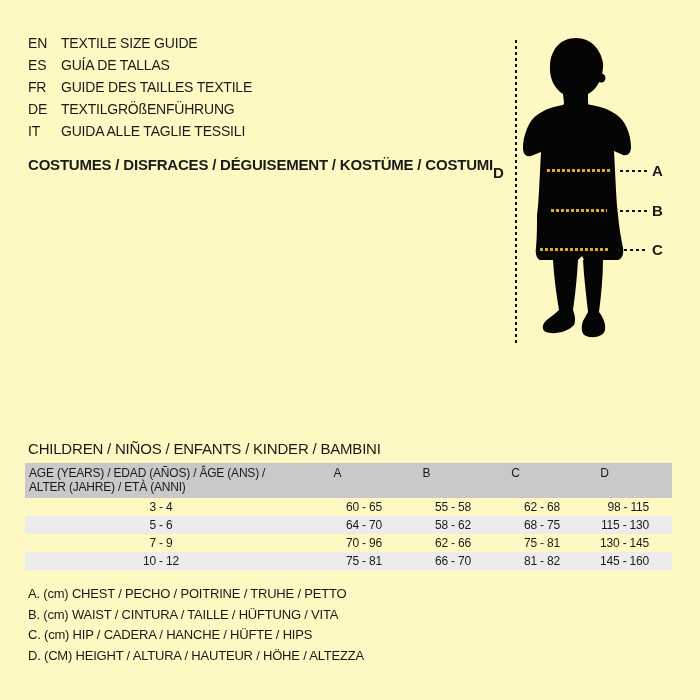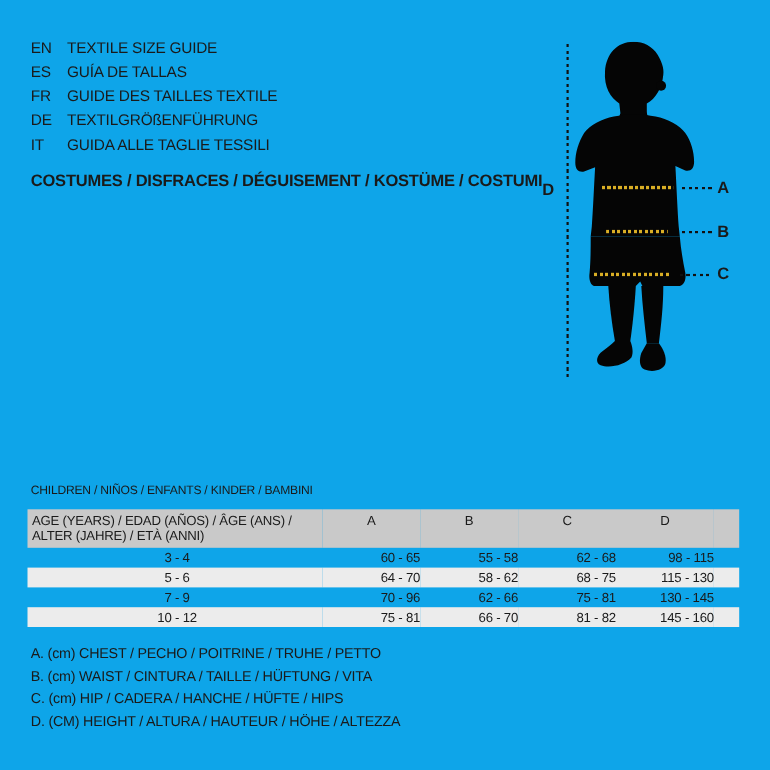--- a/index.html
+++ b/index.html
@@ -6,21 +6,21 @@
   html, body { background: #ffffff; }
   body {
     font-family: "Liberation Sans", "DejaVu Sans", sans-serif;
     color: #1a1a1a;
     -webkit-font-smoothing: antialiased;
   }
   .canvas {
     position: relative;
     width: 700px;
     height: 700px;
-    background: #0ea5e9;
+    background: #fef9c3;
     overflow: hidden;
   }
 
   
   .lang-list {
     position: absolute;
     left: 28px;
     top: 32px;
   }
   .lang-row {
@@ -92,21 +92,21 @@
   .pos-line-c-ext { left: 128px; top: 211px; width: 30px; }
   .pos-label-c { left: 162px; top: 203px; }
   .pos-line-d { left: 25px;  top: 2px;   height: 306px; }
   .pos-label-d { left: 3px;  top: 126px; }
 
   
   .section-title {
     position: absolute;
     left: 28px;
     top: 440px;
-    font-size: 11px;
+    font-size: 15px;
     letter-spacing: -0.2px;
   }
   .size-table-wrap {
     position: absolute;
     left: 25px;
     top: 463px;
     width: 647px;
   }
   table.size-table {
     width: 647px;

